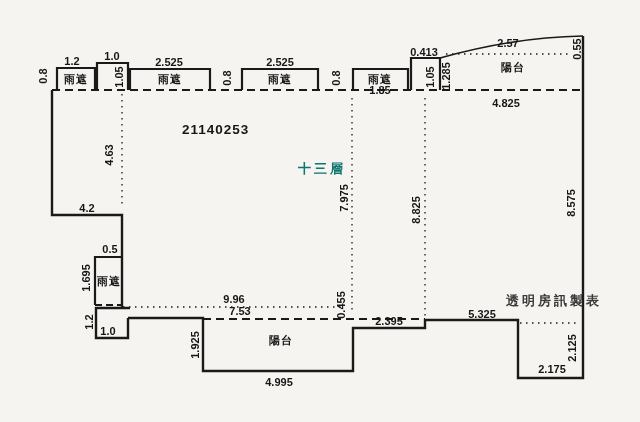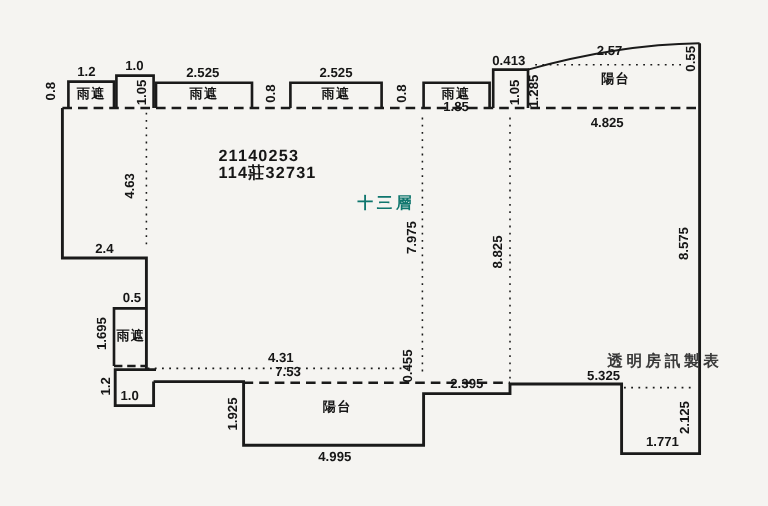--- a/index.html
+++ b/index.html
@@ -61,21 +61,20 @@
       <path d="M130,90 V69 H210 V90" stroke-width="2.2"></path>
       <path d="M242,90 V69 H318 V90" stroke-width="2.2"></path>
       <path d="M353,90 V69 H408 V90" stroke-width="2.2"></path>
       <path d="M411,90 V58 H440 V90" stroke-width="2.2"></path>
 
       <path d="M95,305 V257 H122" stroke-width="2.2"></path>
     </g>
   </svg>
 
   <div class="idnum" style="left:182px;top:123px;text-align:right;">21140253</div>
-  <div class="idnum" style="left:182px;top:137px;">114莊32731</div>
   <div class="floor" style="left:298px;top:162px;">十三層</div>
   <div class="watermark" style="left:506px;top:294px;">透明房訊製表</div>
 
   <div id="labels">
       <div class="lbl rot" style="left: 43px; top: 76px;">0.8</div>
       <div class="lbl" style="left: 72px; top: 61px;">1.2</div>
       <div class="lbl cjk" style="left: 76px; top: 79px;">雨遮</div>
       <div class="lbl" style="left: 112px; top: 56px;">1.0</div>
       <div class="lbl rot" style="left: 119px; top: 77px;">1.05</div>
       <div class="lbl" style="left: 169px; top: 62px;">2.525</div>
@@ -90,30 +89,30 @@
       <div class="lbl rot" style="left: 430px; top: 77px;">1.05</div>
       <div class="lbl rot" style="left: 446px; top: 76px;">1.285</div>
       <div class="lbl" style="left: 508px; top: 43px;">2.57</div>
       <div class="lbl rot" style="left: 577px; top: 49px;">0.55</div>
       <div class="lbl cjk" style="left: 513px; top: 67px;">陽台</div>
       <div class="lbl" style="left: 506px; top: 83px; margin-top: 20px;">4.825</div>
       <div class="lbl rot" style="left: 109px; top: 155px;">4.63</div>
       <div class="lbl rot" style="left: 344px; top: 198px;">7.975</div>
       <div class="lbl rot" style="left: 416px; top: 210px;">8.825</div>
       <div class="lbl rot" style="left: 571px; top: 203px;">8.575</div>
-      <div class="lbl" style="left: 87px; top: 208px;">2.4</div>
+      <div class="lbl" style="left: 87px; top: 208px;">4.2</div>
       <div class="lbl" style="left: 110px; top: 249px;">0.5</div>
       <div class="lbl rot" style="left: 86px; top: 278px;">1.695</div>
       <div class="lbl cjk" style="left: 109px; top: 281px;">雨遮</div>
-      <div class="lbl" style="left: 234px; top: 299px;">4.31</div>
+      <div class="lbl" style="left: 234px; top: 299px;">9.96</div>
       <div class="lbl" style="left: 240px; top: 311px; text-align: center;">7.53</div>
       <div class="lbl rot" style="left: 89px; top: 322px;">1.2</div>
       <div class="lbl" style="left: 108px; top: 331px;">1.0</div>
       <div class="lbl rot" style="left: 195px; top: 345px;">1.925</div>
       <div class="lbl cjk" style="left: 281px; top: 340px;">陽台</div>
       <div class="lbl" style="left: 279px; top: 361px; margin-top: 21px;">4.995</div>
       <div class="lbl rot" style="left: 341px; top: 305px;">0.455</div>
       <div class="lbl" style="left: 389px; top: 321px;">2.395</div>
-      <div class="lbl" style="left: 503px; top: 314px; text-align: center;">5.325</div>
+      <div class="lbl" style="left: 482px; top: 314px; text-align: center;">5.325</div>
       <div class="lbl rot" style="left: 572px; top: 348px;">2.125</div>
-      <div class="lbl" style="left: 552px; top: 369px;">1.771</div>
+      <div class="lbl" style="left: 552px; top: 369px;">2.175</div>
     </div>
 </div>
 
 </body></html>

